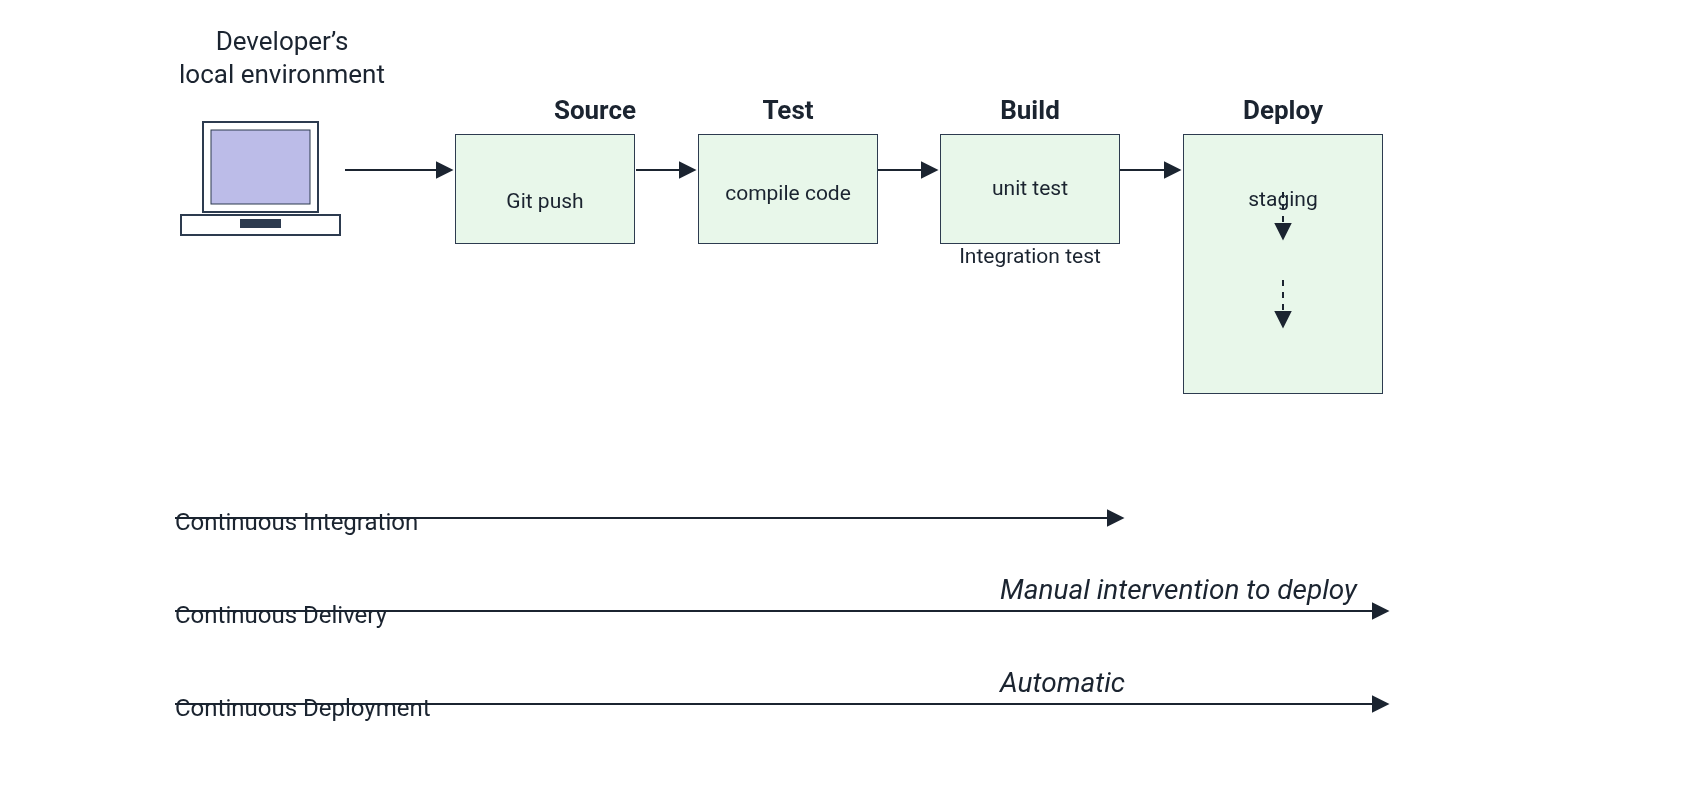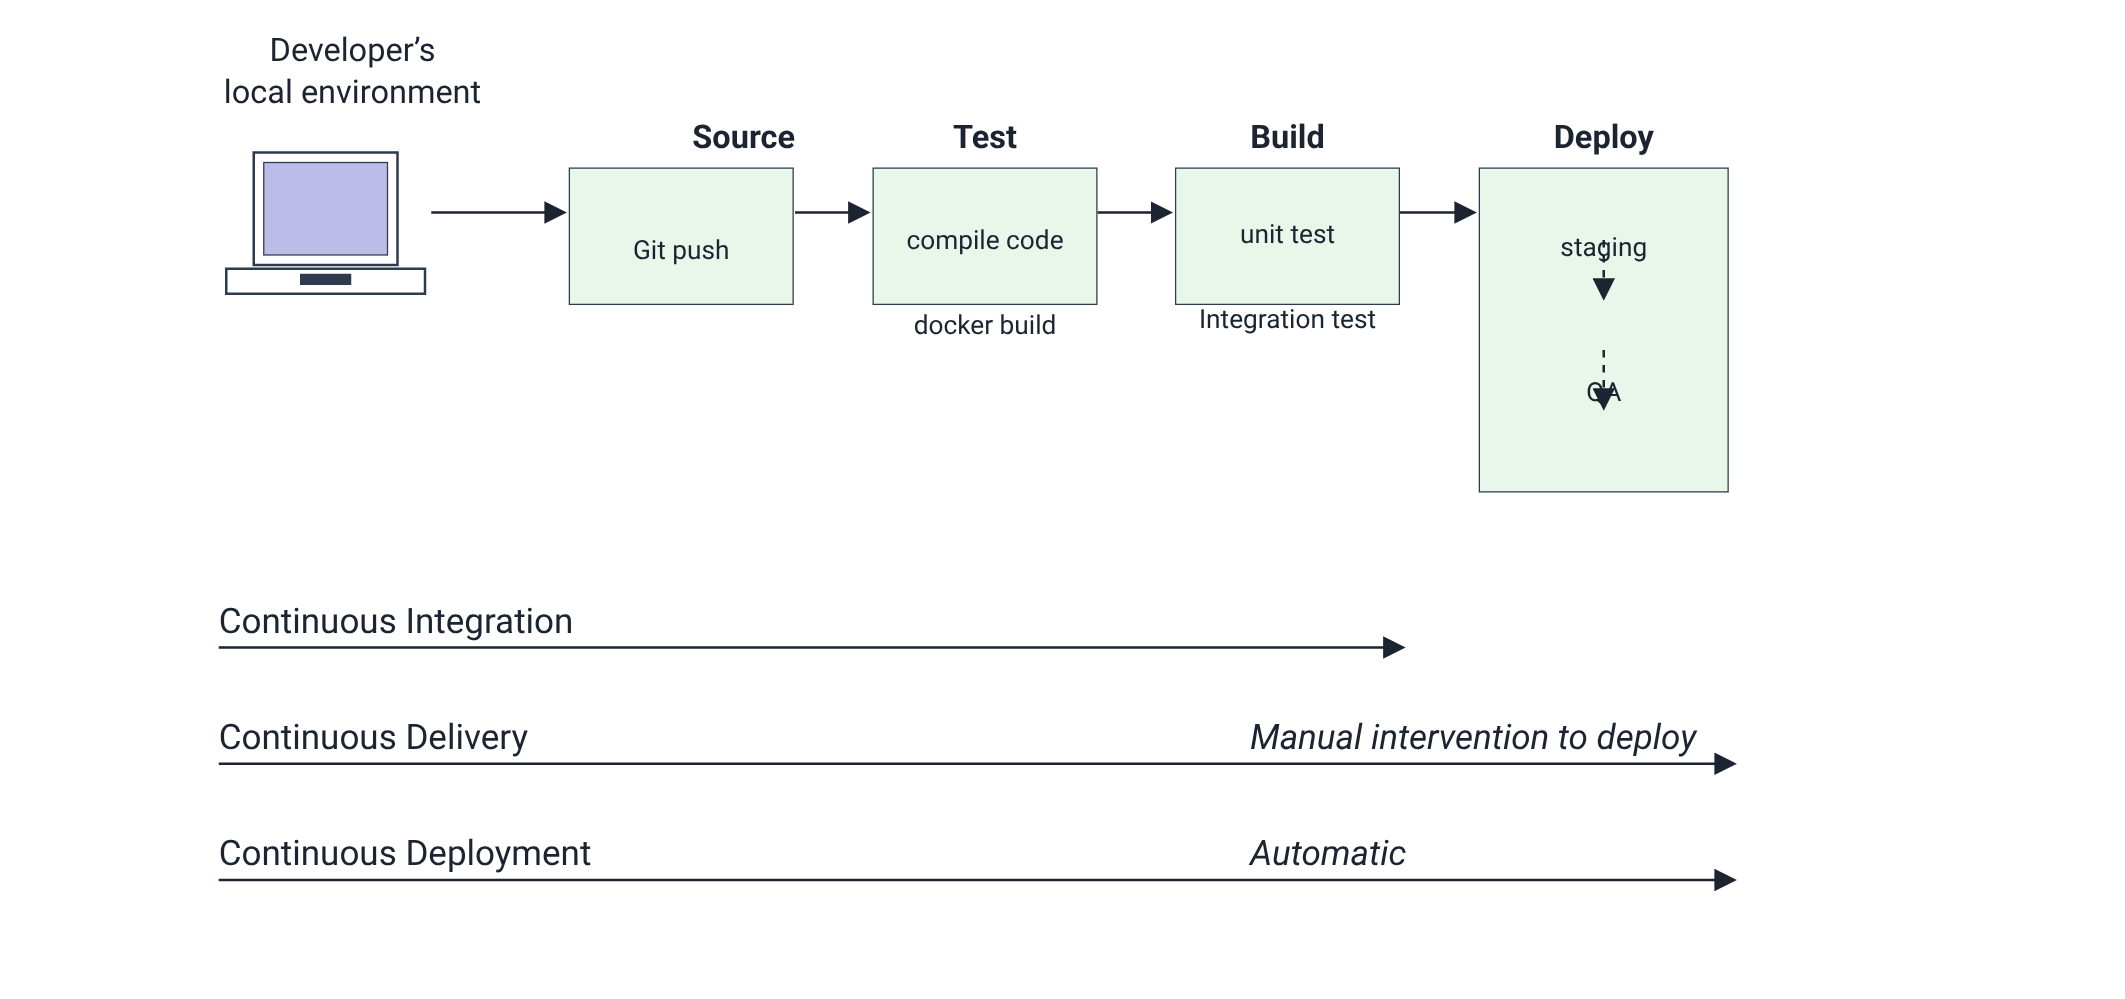--- a/index.html
+++ b/index.html
@@ -12,21 +12,21 @@
   }
   .stage-title{font-weight:700;font-size:26px;}
   .dev-title{font-size:26px;line-height:1.25;}
   .stage-box{
     background:#e8f7ea;
     border:1px solid #2d3b4f;
     box-sizing:border-box;
     text-align:center;
   }
   .stage-line{font-size:21px;line-height:1.8;margin-top:30px;}
-  .legend-label{font-size:28px;}
+  .legend-label{font-size:24px;margin-top:28px;}
   .legend-note{font-size:28px;font-style:italic;}
   .abs{position:absolute;}
   svg.arrow-svg{position:absolute;top:0;left:0;width:1700px;height:799px;pointer-events:none;}
 </style>
 </head>
 <body>
 
 <div class="abs dev-title" style="left:152px;top:25px;width:260px;text-align:center">
   <span>Developer’s</span><br>
   <span>local environment</span>
@@ -45,32 +45,30 @@
 <div class="abs stage-title" style="left:698px;top:95px;width:180px;text-align:center">Test</div>
 <div class="abs stage-title" style="left:940px;top:95px;width:180px;text-align:center">Build</div>
 <div class="abs stage-title" style="left:1183px;top:95px;width:200px;text-align:center">Deploy</div>
 
 <div class="abs stage-box" style="left:455px;top:134px;width:180px;height:110px;padding-top:18px">
   <div class="stage-line">Git push</div>
 </div>
 
 <div class="abs stage-box" style="left:698px;top:134px;width:180px;height:110px;padding-top:10px">
   <div class="stage-line">compile code</div>
-  <div class="stage-line">docker build</div>
 </div>
 
 <div class="abs stage-box" style="left:940px;top:134px;width:180px;height:110px;padding-top:5px">
   <div class="stage-line">unit test</div>
   <div class="stage-line">Integration test</div>
 </div>
 
 <div class="abs stage-box" style="left:1183px;top:134px;width:200px;height:260px;padding-top:16px">
   <div class="stage-line">staging</div>
   <div style="height:48px"></div>
-  <div class="stage-line">QA</div>
   <div style="height:48px"></div>
 </div>
 
 <div class="abs legend-label" style="left:175px;top:480px">Continuous Integration</div>
 
 <div class="abs legend-label" style="left:175px;top:573px">Continuous Delivery</div>
 <div class="abs legend-note" style="left:1000px;top:573px">Manual intervention to deploy</div>
 
 <div class="abs legend-label" style="left:175px;top:666px">Continuous Deployment</div>
 <div class="abs legend-note" style="left:1000px;top:666px">Automatic</div>

